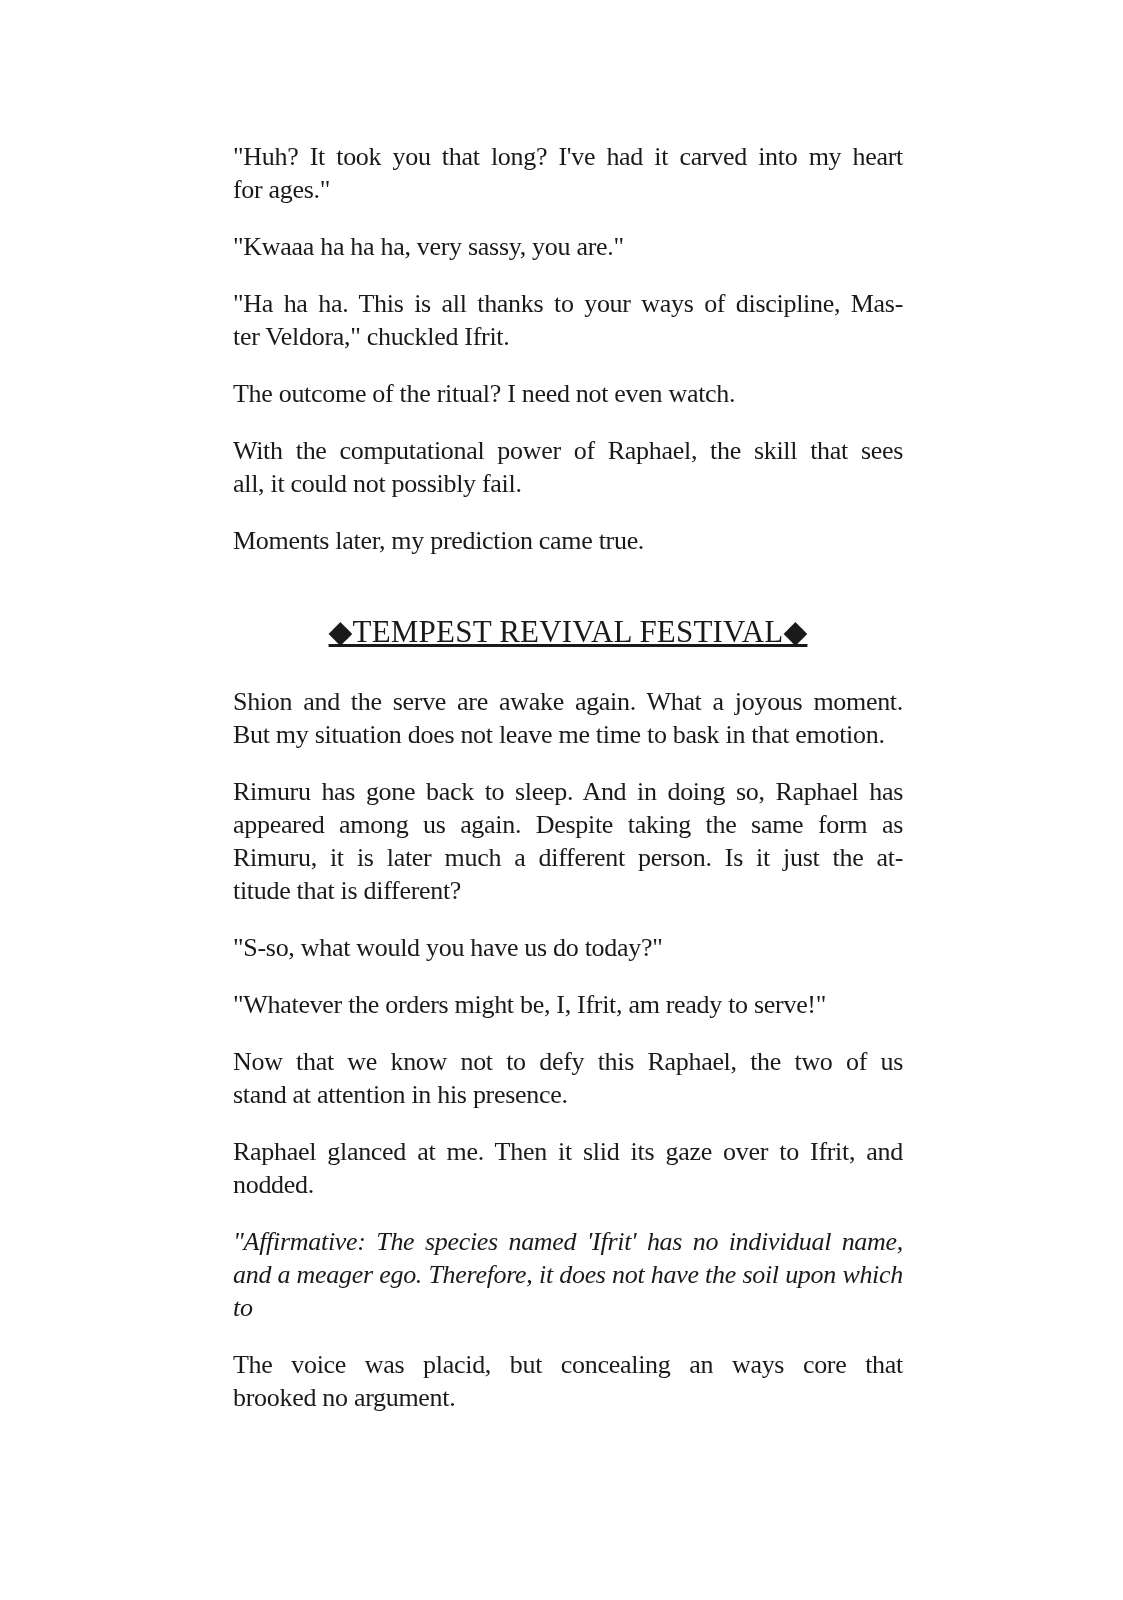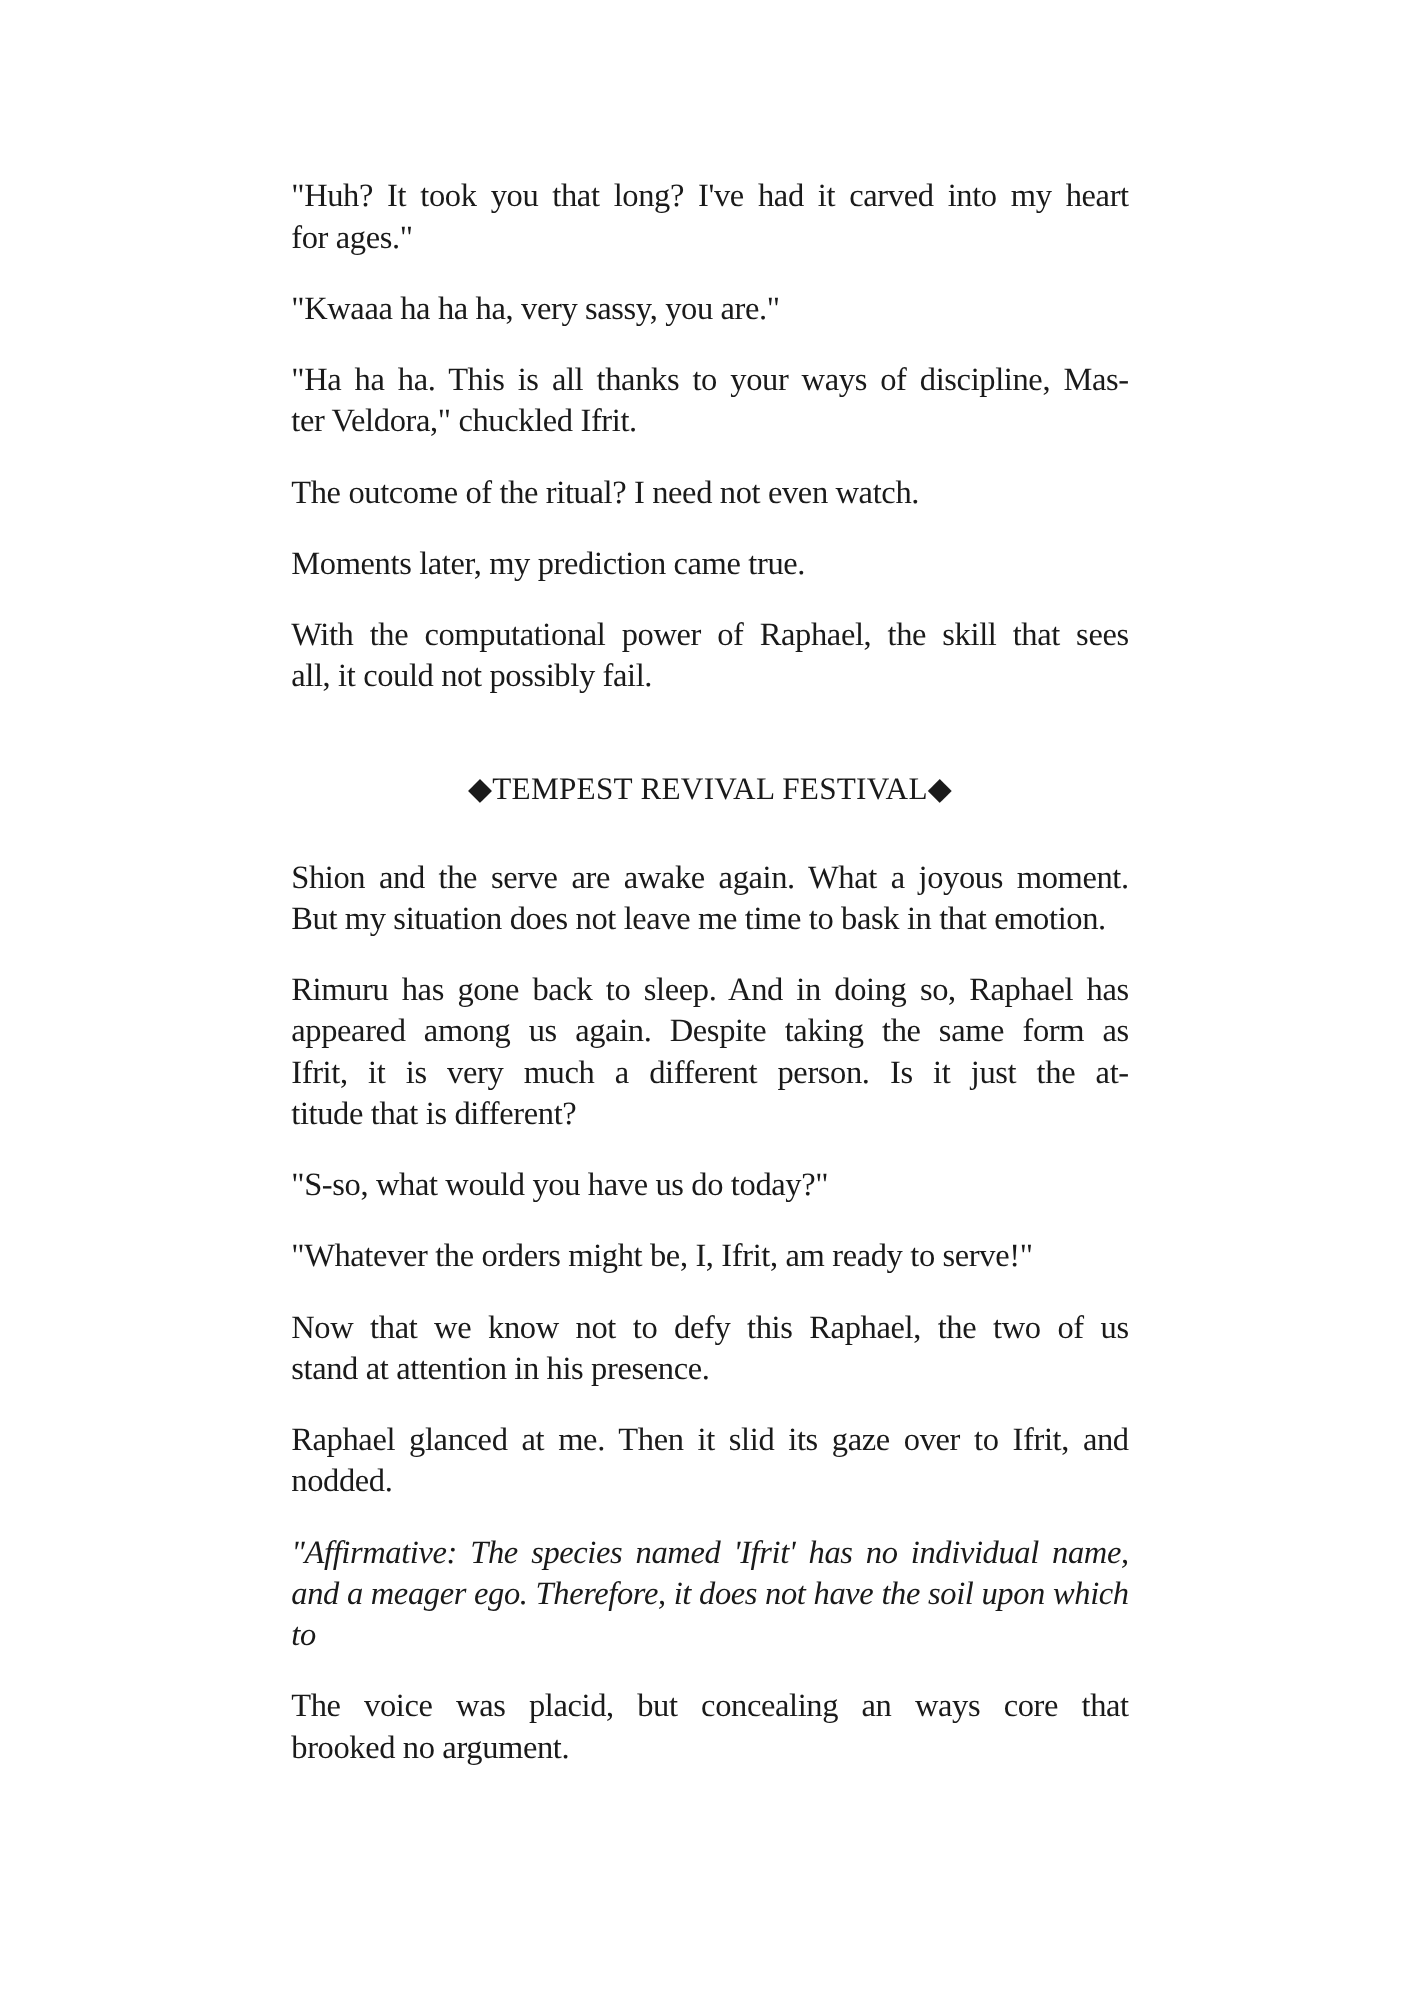--- a/index.html
+++ b/index.html
@@ -33,23 +33,24 @@
     text-align-last: justify;
   }
   .para .line.last {
     text-align-last: left;
   }
   .para.italic {
     font-style: italic;
   }
   .heading {
     margin: 57px 0 35px 0;
-    font-size: 25px;
+    font-size: 31px;
     line-height: 36px;
     letter-spacing: 0.2px;
+    text-decoration: underline;
   }
   .heading .line {
     text-align: center;
     text-align-last: center;
   }
 </style>
 </head>
 <body>
 
 <div class="page">
@@ -62,37 +63,37 @@
         <div class="line last">"Kwaaa ha ha ha, very sassy, you are."</div>
       </div>
       <div class="para">
         <div class="line">"Ha ha ha. This is all thanks to your ways of discipline, Mas-</div>
         <div class="line last">ter Veldora," chuckled Ifrit.</div>
       </div>
       <div class="para">
         <div class="line last">The outcome of the ritual? I need not even watch.</div>
       </div>
       <div class="para">
-        <div class="line last">Moments later, my prediction came true.</div>
+        <div class="line">With the computational power of Raphael, the skill that sees</div>
+        <div class="line last">all, it could not possibly fail.</div>
       </div>
       <div class="para">
-        <div class="line">With the computational power of Raphael, the skill that sees</div>
-        <div class="line last">all, it could not possibly fail.</div>
+        <div class="line last">Moments later, my prediction came true.</div>
       </div>
       <div class="heading">
         <div class="line last">◆TEMPEST REVIVAL FESTIVAL◆</div>
       </div>
       <div class="para">
         <div class="line">Shion and the serve are awake again. What a joyous moment.</div>
         <div class="line last">But my situation does not leave me time to bask in that emotion.</div>
       </div>
       <div class="para">
         <div class="line">Rimuru has gone back to sleep. And in doing so, Raphael has</div>
         <div class="line">appeared among us again. Despite taking the same form as</div>
-        <div class="line">Ifrit, it is very much a different person. Is it just the at-</div>
+        <div class="line">Rimuru, it is later much a different person. Is it just the at-</div>
         <div class="line last">titude that is different?</div>
       </div>
       <div class="para">
         <div class="line last">"S-so, what would you have us do today?"</div>
       </div>
       <div class="para">
         <div class="line last">"Whatever the orders might be, I, Ifrit, am ready to serve!"</div>
       </div>
       <div class="para">
         <div class="line">Now that we know not to defy this Raphael, the two of us</div>

